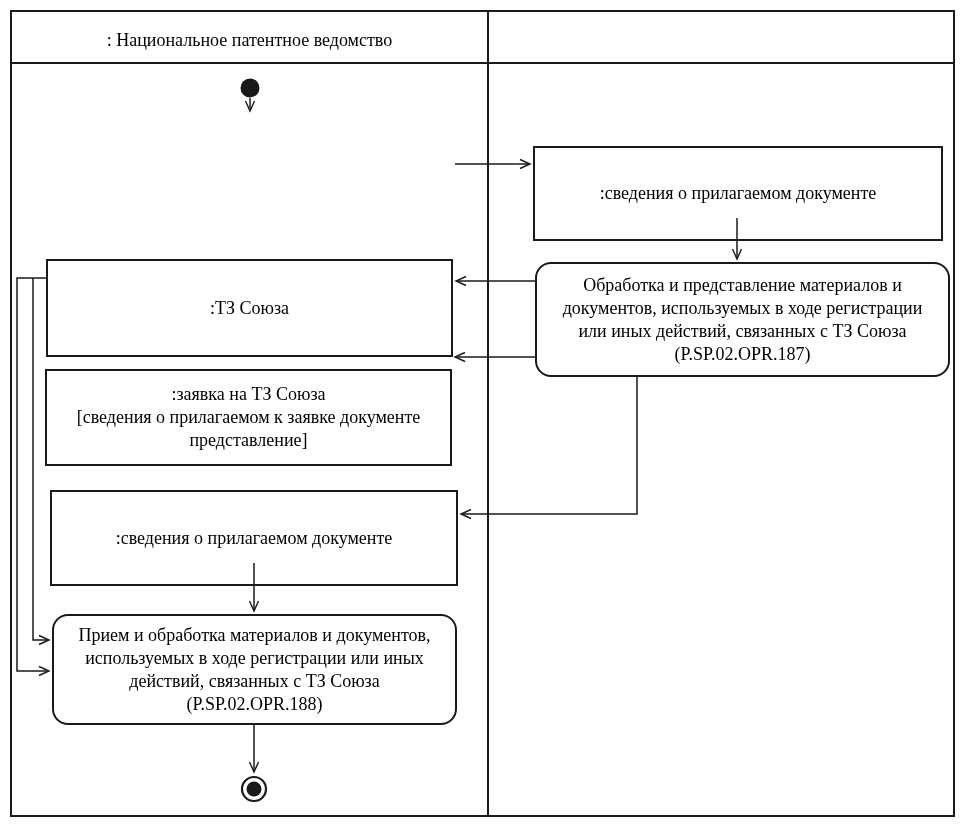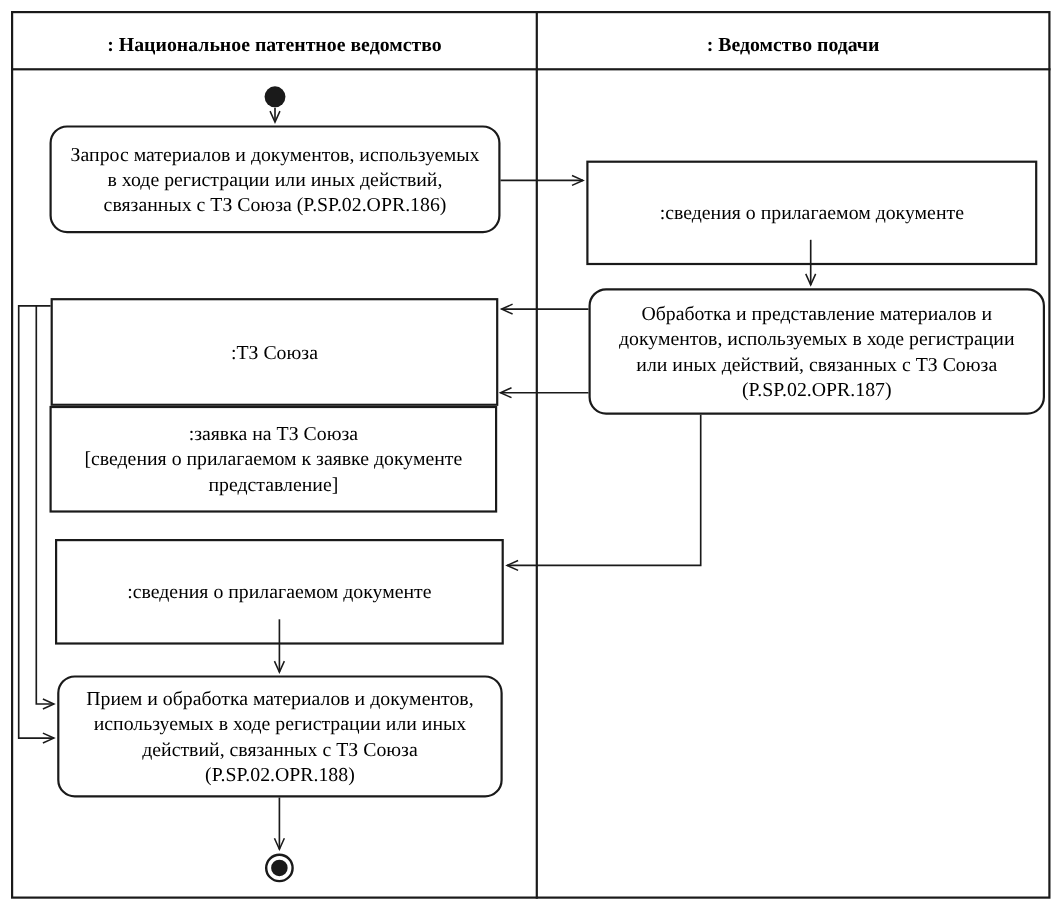--- a/index.html
+++ b/index.html
@@ -28,21 +28,20 @@
     position: absolute;
     left: 10px; top: 62px;
     width: 945px; height: 2px;
     background: #1a1a1a;
   }
   .lane-header {
     position: absolute;
     top: 10px; height: 60px;
     display: flex; align-items: center; justify-content: center;
     font-size: 18px;
-    font-weight: bold;
   }
   .lane-header.left  { left: 12px;  width: 475px; }
   .lane-header.right { left: 489px; width: 464px; }
 
   
   .node {
     position: absolute;
     box-sizing: border-box;
     border: 2px solid #1a1a1a;
     background: #ffffff;
@@ -55,21 +54,21 @@
     line-height: 23px;
     padding: 2px 12px;
   }
   .node.activity { border-radius: 16px; }
   .node.object   { border-radius: 0; margin-top: 23px; }
   .obj-title, .obj-state, .act-label { display: block; width: 100%; }
 
   #n-opr186 { left: 45px;  top: 114px; width: 410px; height: 98px;  }
   #n-sved-zapr { left: 533px; top: 123px; width: 410px; height: 95px; }
   #n-opr187 { left: 535px; top: 262px; width: 415px; height: 115px; }
-  #n-tz     { left: 46px;  top: 248px; width: 407px; height: 98px;  }
+  #n-tz     { left: 46px;  top: 236px; width: 407px; height: 98px;  }
   #n-zayavka{ left: 45px;  top: 346px; width: 407px; height: 97px;  }
   #n-sved-otsut { left: 50px; top: 467px; width: 408px; height: 96px; }
   #n-opr188 { left: 52px;  top: 614px; width: 405px; height: 111px; }
 
   svg.connectors {
     position: absolute;
     left: 0; top: 0;
     width: 961px; height: 825px;
     pointer-events: none;
   }
@@ -80,27 +79,21 @@
 
 <div id="stage">
 
   <div class="frame"></div>
   <div class="lane-divider"></div>
   <div class="header-sep"></div>
 
   <div class="lane-header left">
     <span>: Национальное патентное ведомство</span>
   </div>
-  <div class="lane-header right">
-    <span>: Ведомство подачи</span>
-  </div>
 
-  <div class="node activity" id="n-opr186">
-    <span class="act-label">Запрос материалов и документов, используемых в ходе регистрации или иных действий, связанных с ТЗ Союза (P.SP.02.OPR.186)</span>
-  </div>
 
   <div class="node object" id="n-sved-zapr">
     <span class="obj-title">:сведения о прилагаемом документе</span>
   </div>
 
   <div class="node activity" id="n-opr187">
     <span class="act-label">Обработка и представление материалов и документов, используемых в ходе регистрации или иных действий, связанных с ТЗ Союза (P.SP.02.OPR.187)</span>
   </div>
 
   <div class="node object" id="n-tz">

